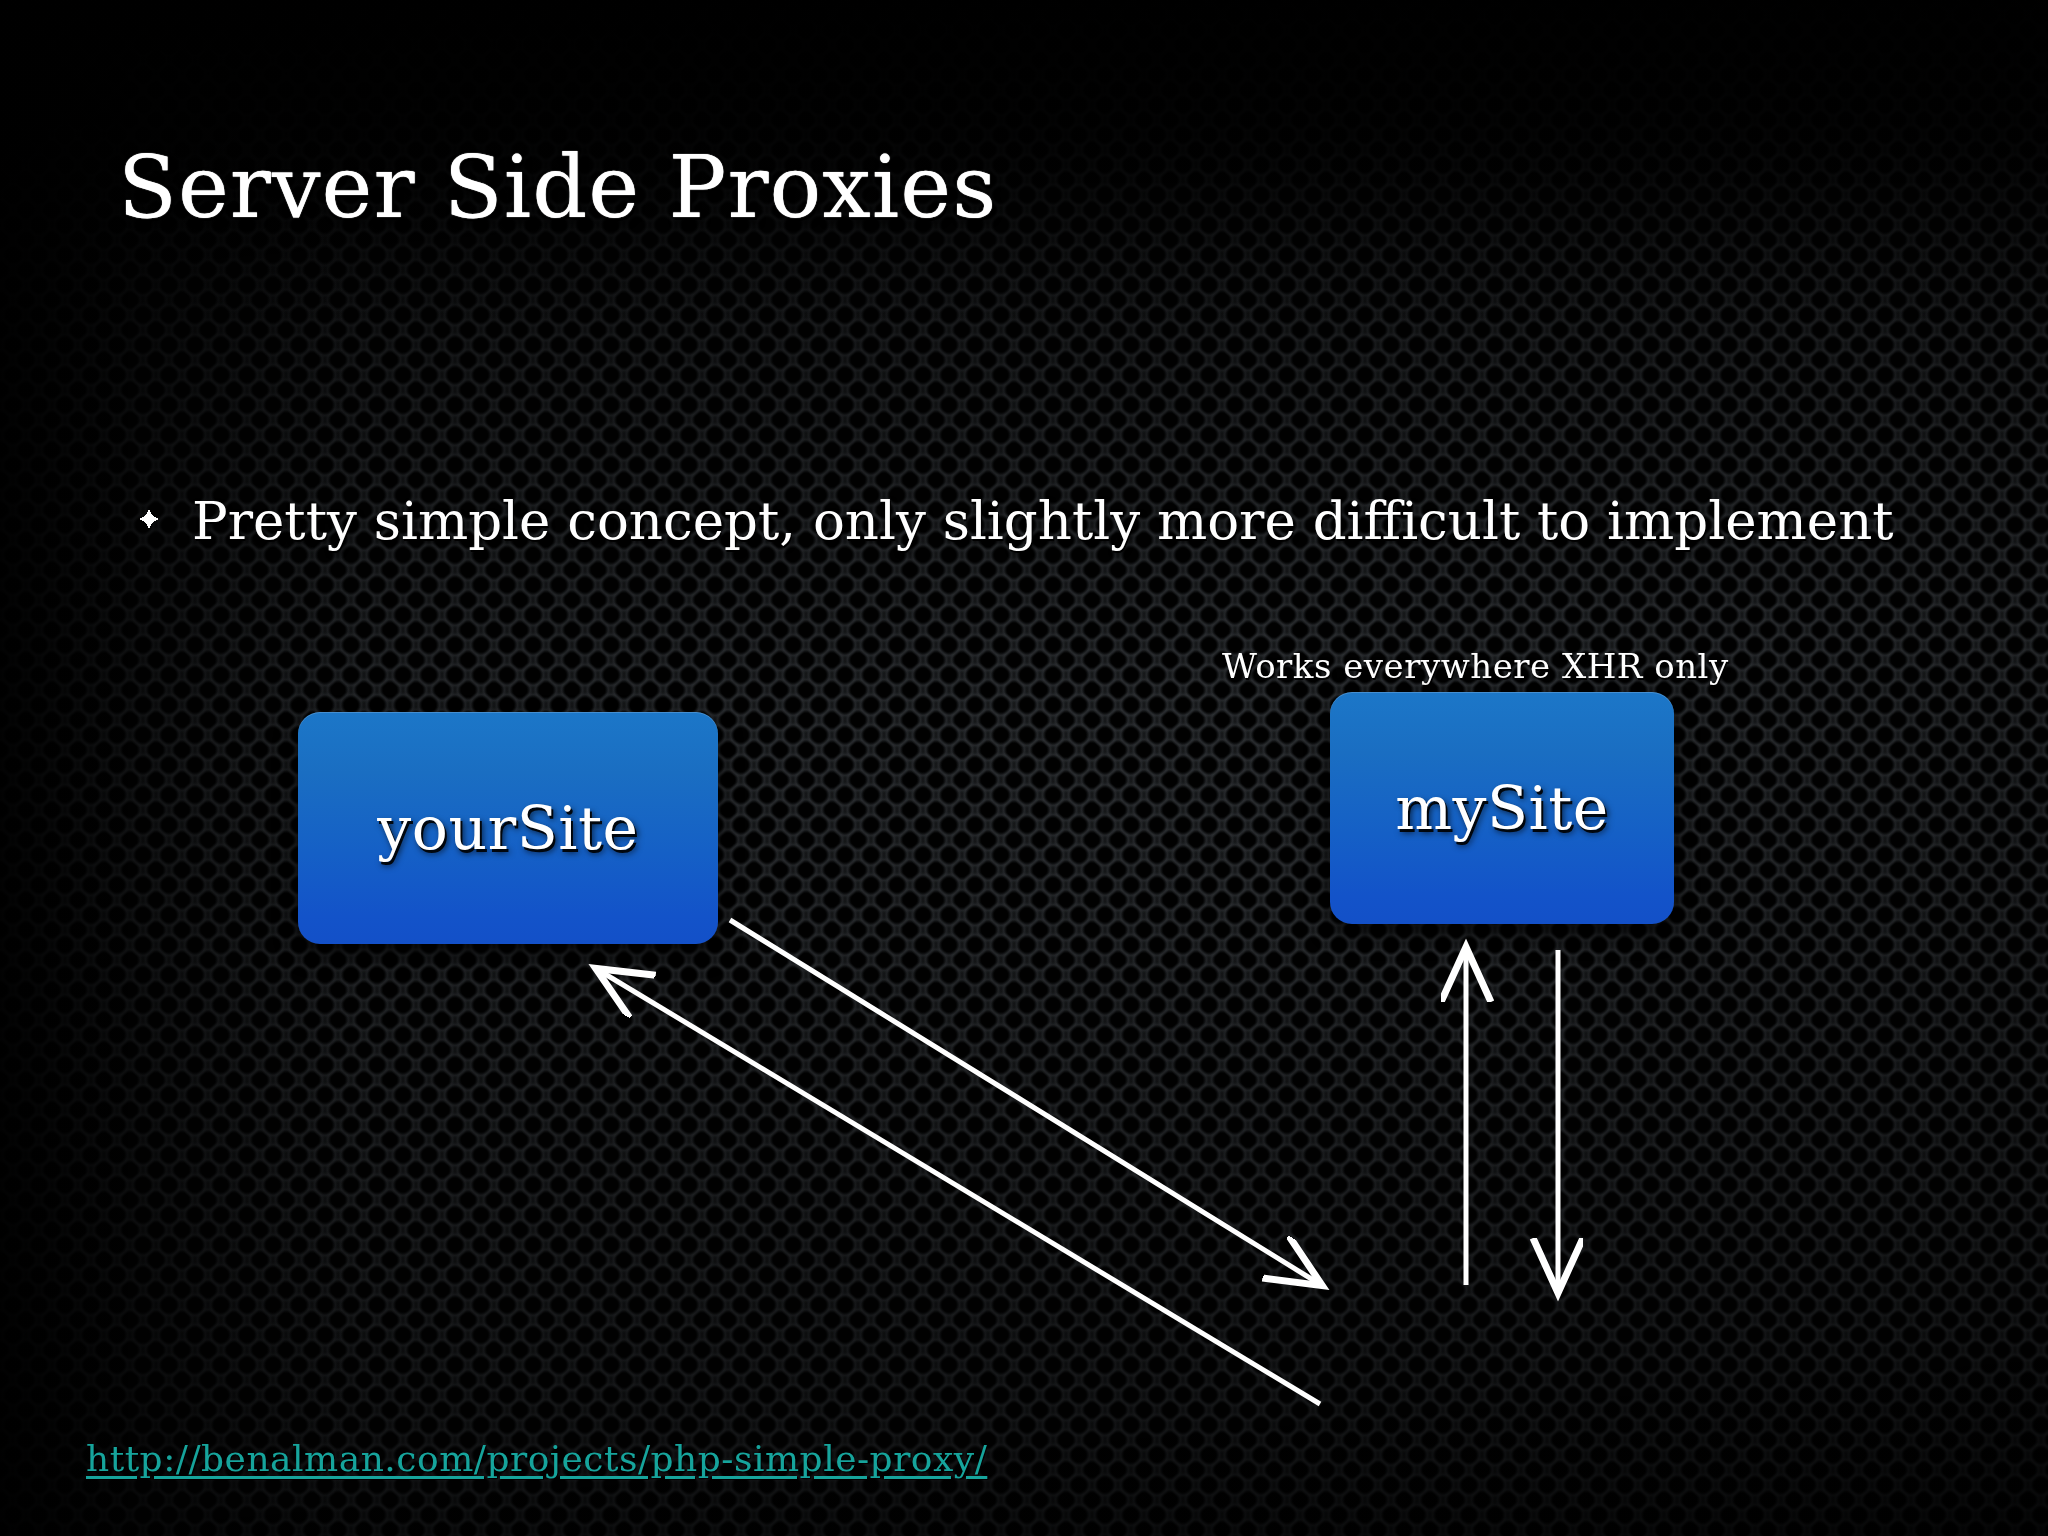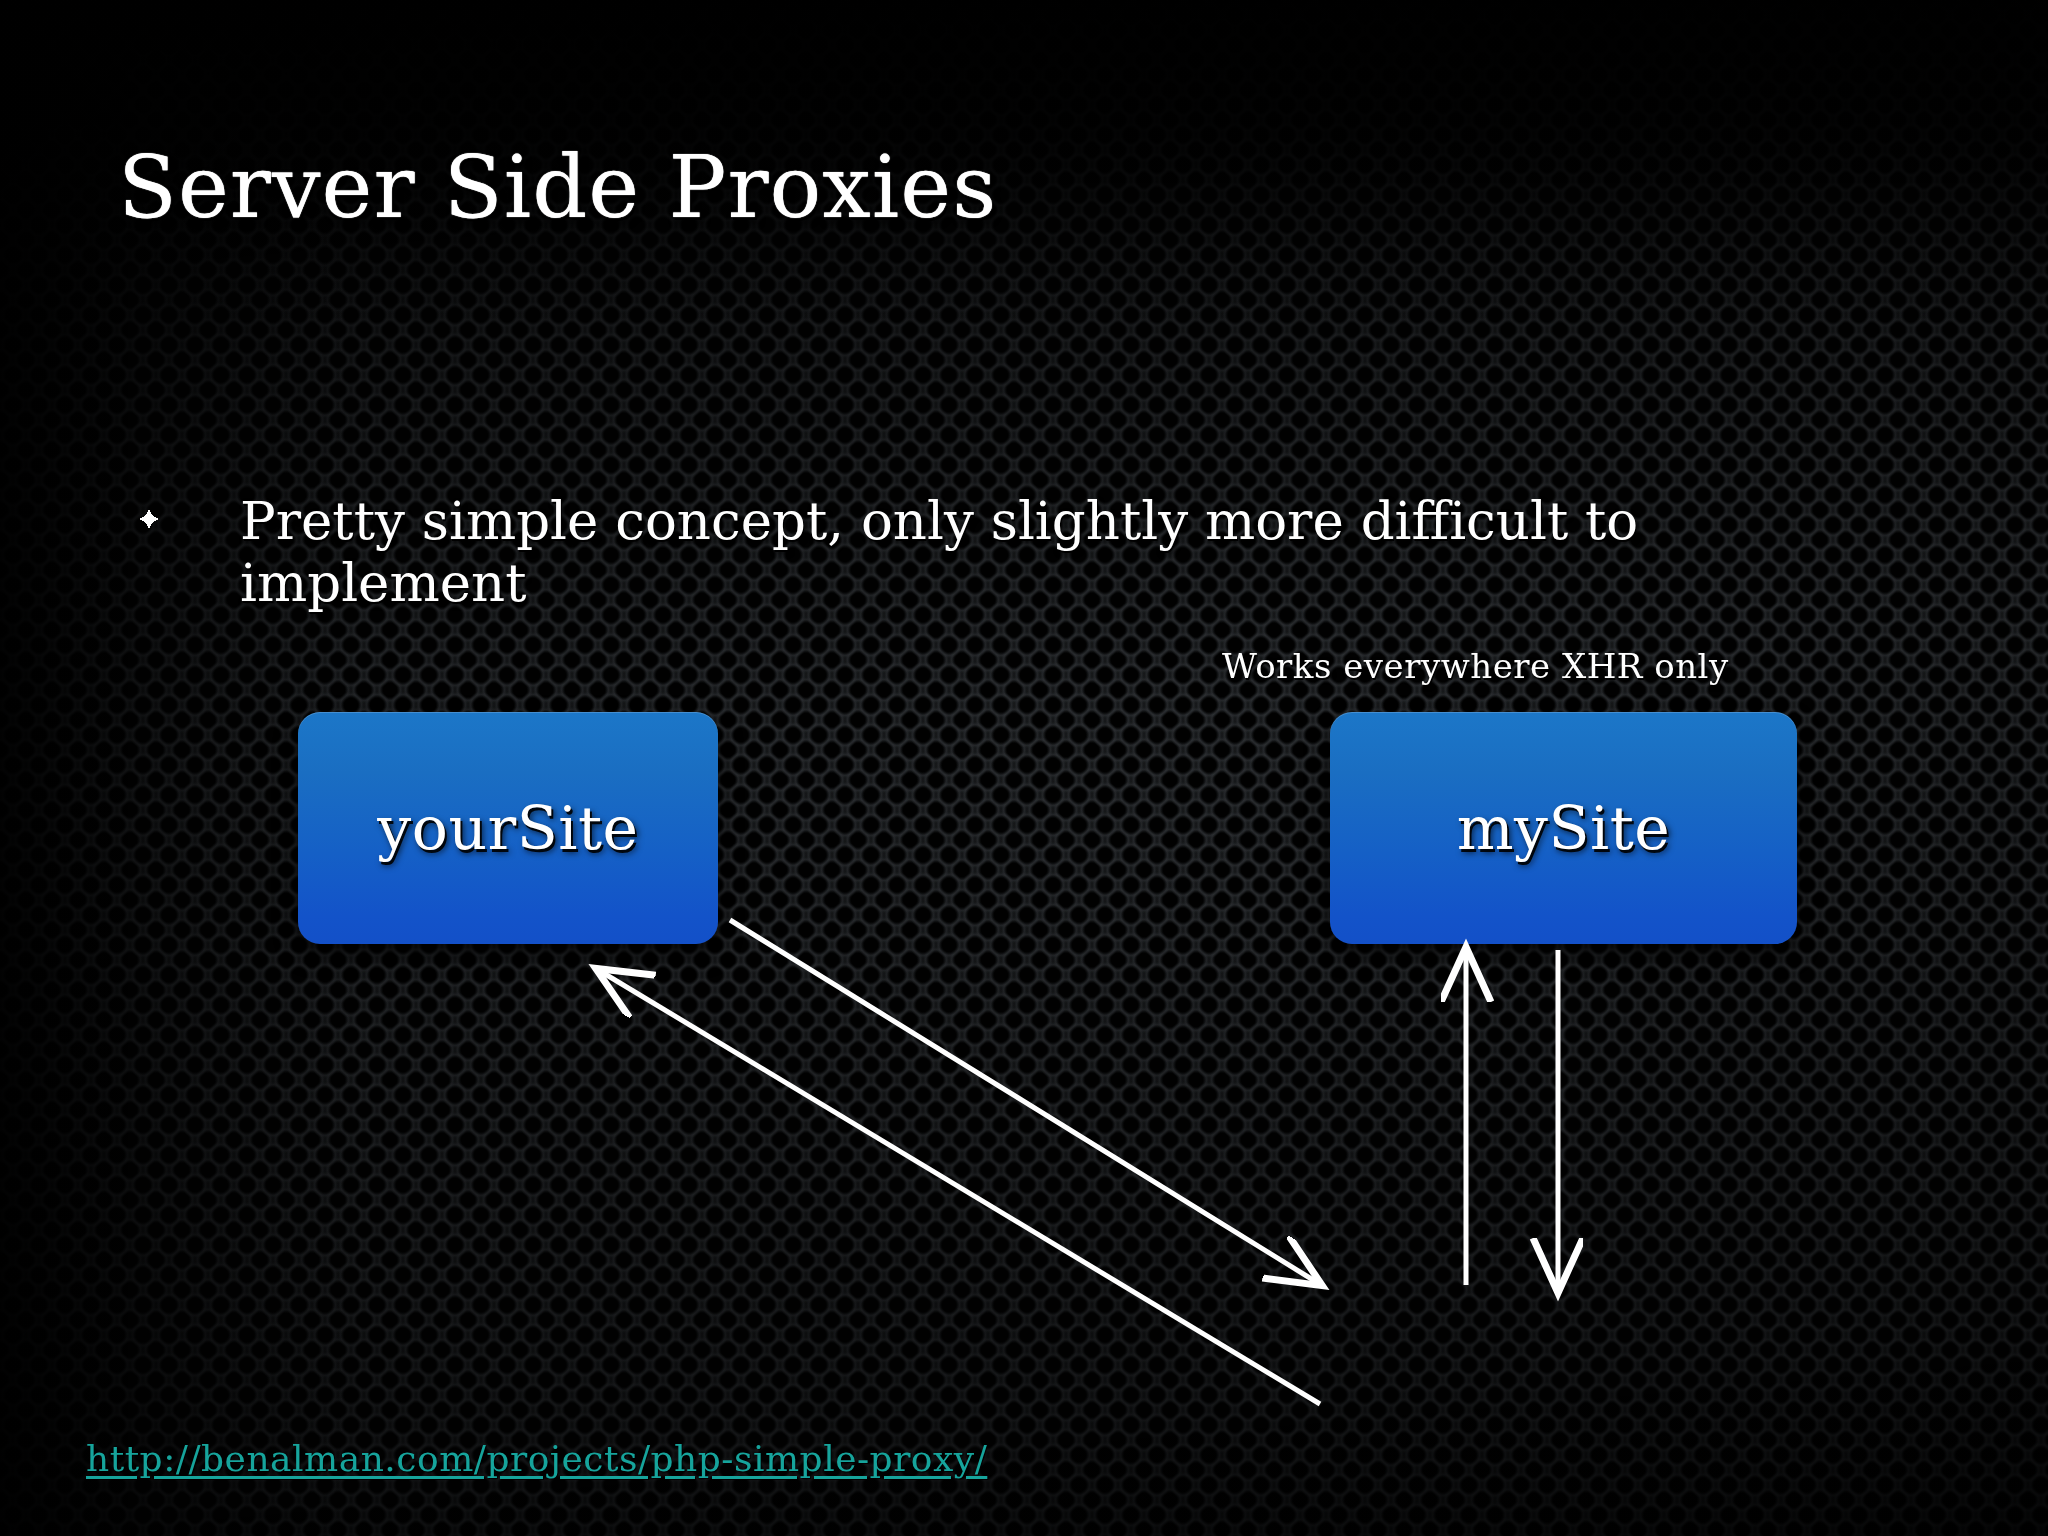--- a/index.html
+++ b/index.html
@@ -59,21 +59,21 @@
        2px 3px 0 rgba(0,0,0,0.95),
        3px 5px 7px rgba(0,0,0,0.9);
     white-space:nowrap;
   }
 
   .bullet-block{
     position:absolute;
     left:136px; top:490px;
     width:1760px;
   }
-  .bullet-row{ display:flex; align-items:flex-start;gap:48px; }
+  .bullet-row{ display:flex; align-items:flex-start; }
   .bullet-marker{
     width:56px;
     flex:0 0 56px;
     padding-top:16px;
   }
   .astroid{
     display:block;
     width:26px; height:26px;
     background:#ffffff;
     -webkit-mask-image:radial-gradient(circle 13px at 0% 0%, transparent 13px, #000 13px),
@@ -133,21 +133,21 @@
     font-family:"DejaVu Serif", serif;
     font-size:60px;
     line-height:1;
     letter-spacing:0.5px;
     text-shadow:2px 3px 0 rgba(0,0,0,0.9), 3px 4px 6px rgba(0,0,0,0.7);
   }
   .node.rounded{ border-radius:22px; }
   .node.square{ border-radius:0; }
 
   #node-yoursite{ left:298px; top:712px; width:420px; height:232px; }
-  #node-mysite { left:1330px; top:712px; width:467px; height:232px; }
+  #node-mysite { left:1330px; top:692px; width:344px; height:232px; }
   #node-myserver{ left:1314px; top:1298px; width:416px; height:212px; }
 
   
   .arrows{ position:absolute; inset:0; pointer-events:none; }
 </style>
 </head>
 <body>
 
 <div class="slide">
 

